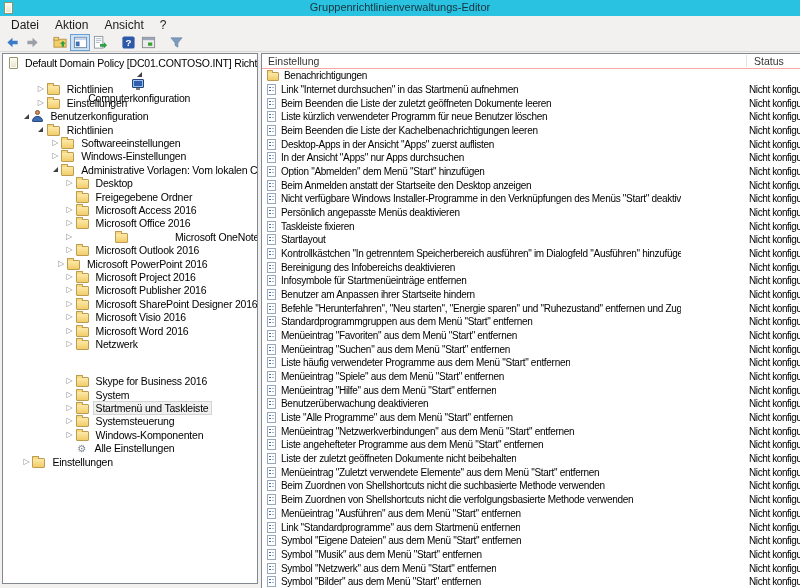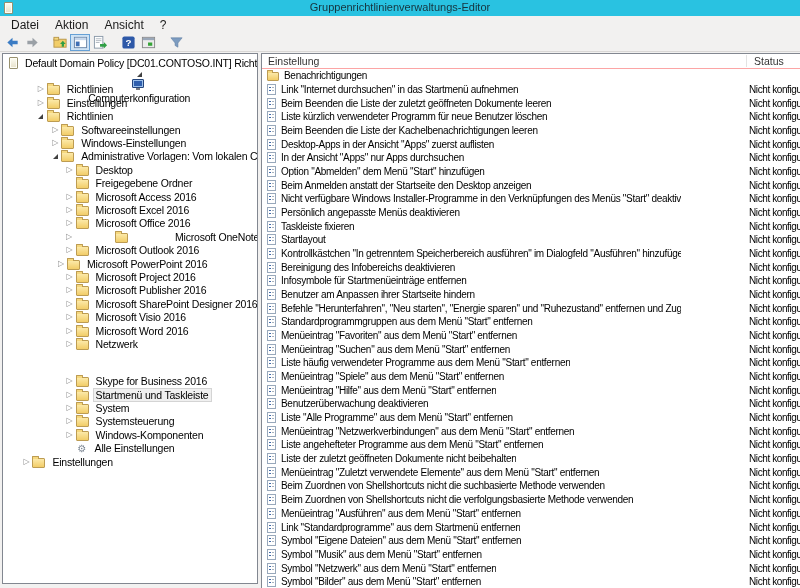--- a/index.html
+++ b/index.html
@@ -169,20 +169,25 @@
     <span class="tree-icon icon-folder"></span>
     <span class="tree-label">Richtlinien</span>
   </div>
 
   <div class="tree-row" style="padding-left: 32.8px;">
     <span class="expander collapsed"></span>
     <span class="tree-icon icon-folder"></span>
     <span class="tree-label">Einstellungen</span>
   </div>
 
+  <div class="tree-row" style="padding-left: 18.4px;">
+    <span class="expander expanded"></span>
+    <span class="tree-icon icon-user"></span>
+    <span class="tree-label">Benutzerkonfiguration</span>
+  </div>
 
   <div class="tree-row" style="padding-left: 32.8px;">
     <span class="expander expanded"></span>
     <span class="tree-icon icon-folder"></span>
     <span class="tree-label">Richtlinien</span>
   </div>
 
   <div class="tree-row" style="padding-left: 47.2px;">
     <span class="expander collapsed"></span>
     <span class="tree-icon icon-folder"></span>
@@ -212,25 +217,20 @@
     <span class="tree-icon icon-folder"></span>
     <span class="tree-label">Freigegebene Ordner</span>
   </div>
 
   <div class="tree-row" style="padding-left: 61.6px;">
     <span class="expander collapsed"></span>
     <span class="tree-icon icon-folder"></span>
     <span class="tree-label">Microsoft Access 2016</span>
   </div>
 
-  <div class="tree-row" style="padding-left: 61.6px;">
-    <span class="expander collapsed"></span>
-    <span class="tree-icon icon-folder"></span>
-    <span class="tree-label">Microsoft Excel 2016</span>
-  </div>
 
   <div class="tree-row" style="padding-left: 61.6px;">
     <span class="expander collapsed"></span>
     <span class="tree-icon icon-folder"></span>
     <span class="tree-label">Microsoft Office 2016</span>
   </div>
 
   <div class="tree-row" style="padding-left: 61px; gap: 40px;">
     <span class="expander collapsed"></span>
     <span class="tree-icon icon-folder"></span>
@@ -287,27 +287,27 @@
 
   <div class="tree-row" style="padding-left: 61.6px; margin-top: 24px;">
     <span class="expander collapsed"></span>
     <span class="tree-icon icon-folder"></span>
     <span class="tree-label">Skype for Business 2016</span>
   </div>
 
   <div class="tree-row" style="padding-left: 61.6px;">
     <span class="expander collapsed"></span>
     <span class="tree-icon icon-folder"></span>
+    <span class="tree-label">System</span>
+  </div>
+
+  <div class="tree-row" style="padding-left: 61.6px;">
+    <span class="expander collapsed"></span>
+    <span class="tree-icon icon-folder"></span>
     <span class="tree-label selected">Startmenü und Taskleiste</span>
-  </div>
-
-  <div class="tree-row" style="padding-left: 61.6px;">
-    <span class="expander collapsed"></span>
-    <span class="tree-icon icon-folder"></span>
-    <span class="tree-label">System</span>
   </div>
 
   <div class="tree-row" style="padding-left: 61.6px; align-items: center;">
     <span class="expander collapsed"></span>
     <span class="tree-icon icon-folder"></span>
     <span class="tree-label">Systemsteuerung</span>
   </div>
 
   <div class="tree-row" style="padding-left: 61.6px;">
     <span class="expander collapsed"></span>

